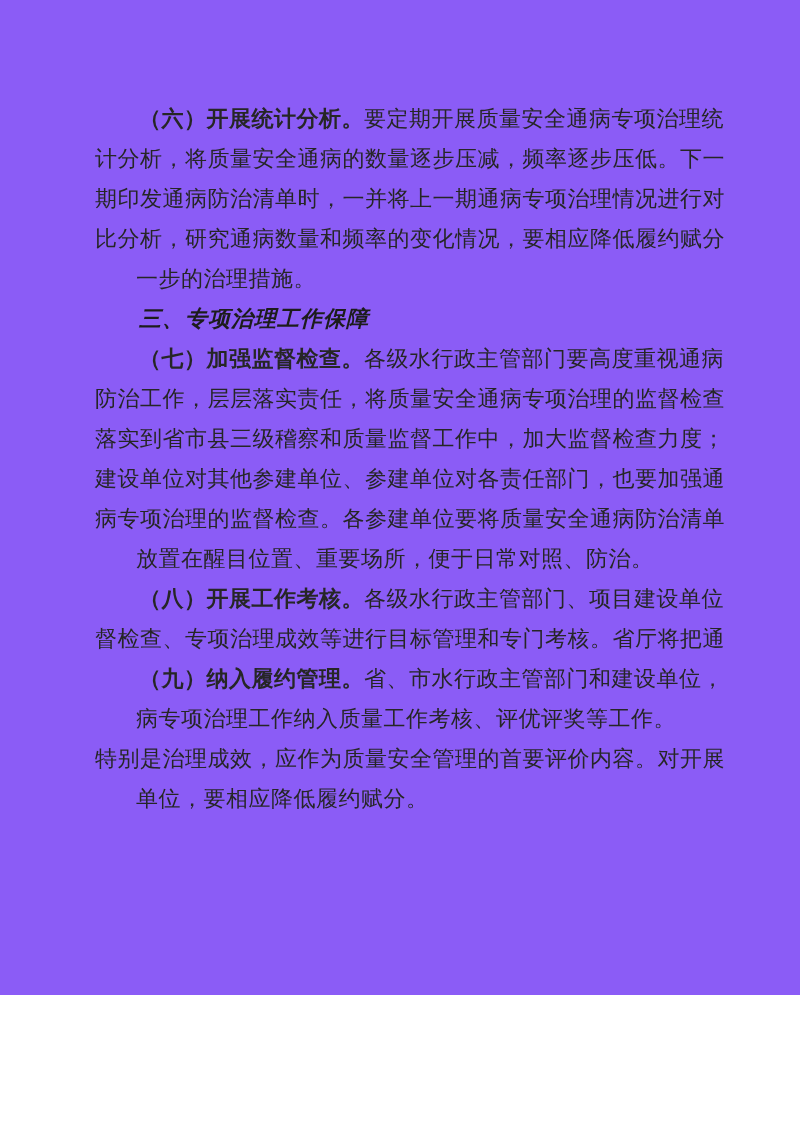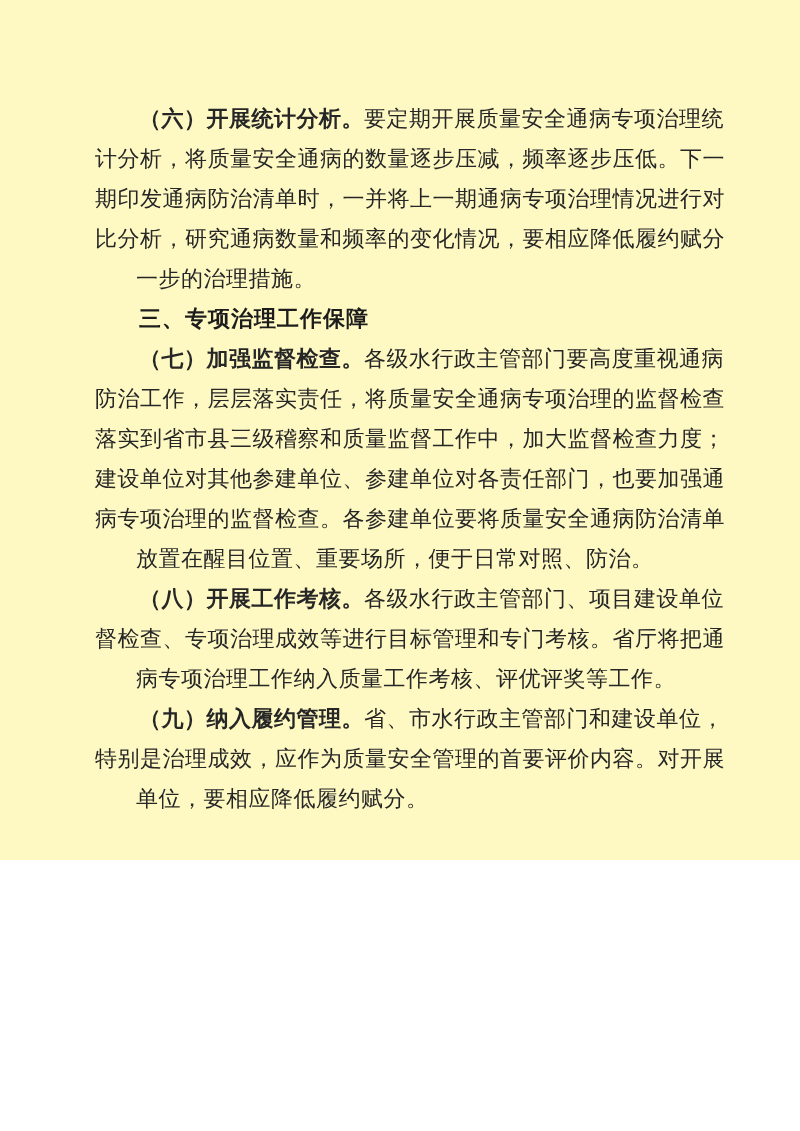--- a/index.html
+++ b/index.html
@@ -3,22 +3,22 @@
 <meta charset="utf-8">
 <style>
   html, body {
     margin: 0;
     padding: 0;
     background: #ffffff;
   }
   .page {
     position: relative;
     width: 800px;
-    height: 860px;
-    background: #fef9c3;
+    height: 995px;
+    background: #8b5cf6;
     color: #262626;
     font-family: "Liberation Serif", "DejaVu Serif", serif;
     overflow: hidden;
   }
   .content {
     position: absolute;
     left: 95px;
     top: 99px;
     width: 616px;
   }
@@ -46,20 +46,21 @@
     font-family: "Liberation Sans", "DejaVu Sans", sans-serif;
     font-weight: bold;
     font-size: 22px;
     line-height: 40px;
     height: 40px;
     color: #1c1c1c;
     text-indent: 44px;
     letter-spacing: 1px;
     text-align: center;
     text-align-last: left;
+    font-style: italic;
   }
   .footer {
     position: absolute;
     top: 1018px;
     right: 142px;
     font-size: 20px;
     line-height: 24px;
     letter-spacing: 2px;
     color: #262626;
   }
@@ -80,22 +81,22 @@
 
     <div class="line indent"><b>（七）加强监督检查。</b><span>各级水行政主管部门要高度重视通病</span></div>
     <div class="line">防治工作，层层落实责任，将质量安全通病专项治理的监督检查</div>
     <div class="line">落实到省市县三级稽察和质量监督工作中，加大监督检查力度；</div>
     <div class="line">建设单位对其他参建单位、参建单位对各责任部门，也要加强通</div>
     <div class="line">病专项治理的监督检查。各参建单位要将质量安全通病防治清单</div>
     <div class="line short">放置在醒目位置、重要场所，便于日常对照、防治。</div>
 
     <div class="line indent"><b>（八）开展工作考核。</b><span>各级水行政主管部门、项目建设单位</span></div>
     <div class="line">督检查、专项治理成效等进行目标管理和专门考核。省厅将把通</div>
+    <div class="line indent"><b>（九）纳入履约管理。</b><span>省、市水行政主管部门和建设单位，</span></div>
+
     <div class="line short">病专项治理工作纳入质量工作考核、评优评奖等工作。</div>
-
-    <div class="line indent"><b>（九）纳入履约管理。</b><span>省、市水行政主管部门和建设单位，</span></div>
     <div class="line">特别是治理成效，应作为质量安全管理的首要评价内容。对开展</div>
     <div class="line short">单位，要相应降低履约赋分。</div>
 
   </div>
 
   <div class="footer">— 3 —</div>
 </div>
 
 </body></html>

